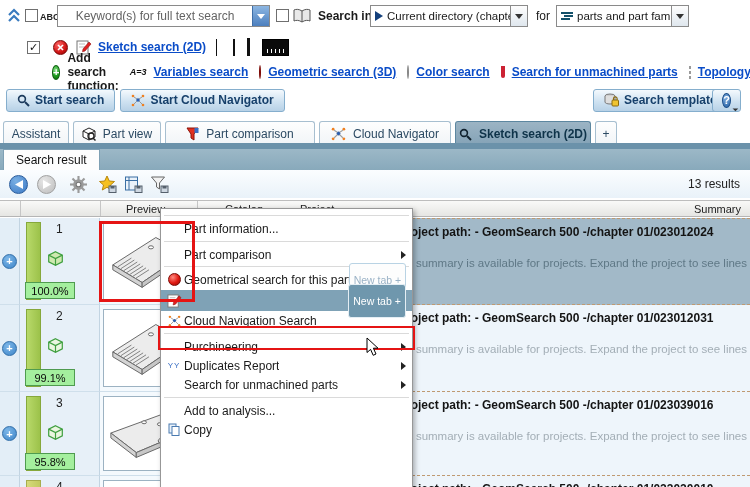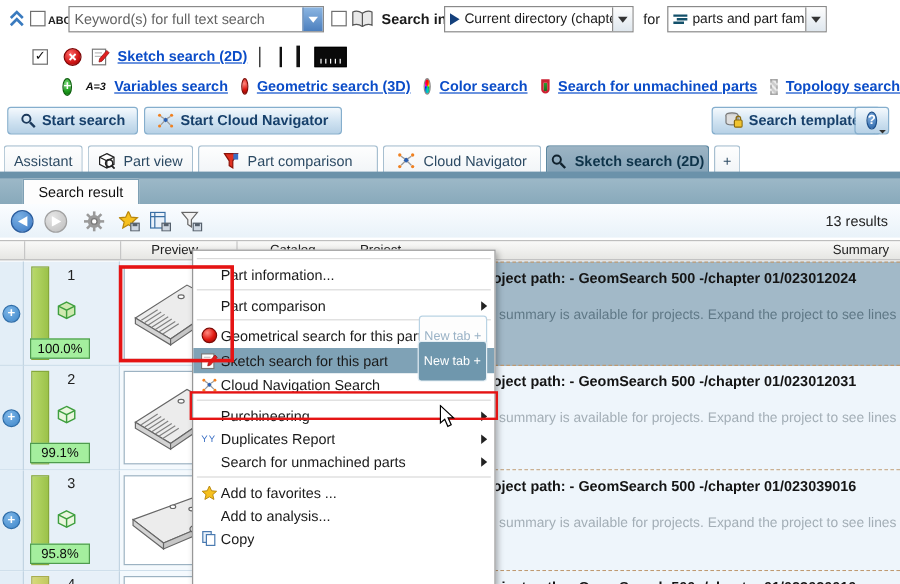--- a/index.html
+++ b/index.html
@@ -8,21 +8,21 @@
     position:relative; width:750px; height:487px; overflow:hidden;
     font-family:"Liberation Sans","DejaVu Sans",sans-serif; font-size:12px; color:#1a1a1a;
     background:#fff; user-select:none;
   }
   .abs { position:absolute; }
   .hflex { display:flex; align-items:center; }
 
   
   .cb { width:13px; height:13px; border:1px solid #6f6f6f; background:#fff; display:inline-flex; align-items:center; justify-content:center; font-size:11px; line-height:1; color:#111; }
   .link { color:#0a4cc8; text-decoration:underline; font-weight:bold; cursor:pointer; white-space:nowrap; }
-  .combo { height:22px; background:#fff; border:1px solid #8a8a8a; display:flex; align-items:center; overflow:hidden; }
+  .combo { height:22px; background:#fff; border:1px solid #8a8a8a; display:flex; align-items:center; overflow:hidden;text-align:center; }
   .combo .ctext { flex:1; padding:0 4px; white-space:nowrap; overflow:hidden; color:#1a1a1a; font-size:11.5px; }
   .drop-sq { width:17px; height:100%; border-left:1px solid #8a8a8a; background:linear-gradient(#fdfdfd,#dfe7ee); display:flex; align-items:center; justify-content:center; }
   .tri-d { width:0; height:0; border-left:4px solid transparent; border-right:4px solid transparent; border-top:5px solid #333; }
   .btn {
     height:23px; padding:0 10px; display:inline-flex; align-items:center; gap:5px; position:relative;
     background:linear-gradient(#f4f9fd,#cfe2f1 55%,#b7d1e6); border:1px solid #85aecd; border-radius:3px;
     color:#17406b; font-weight:bold; font-size:12px; cursor:pointer; white-space:nowrap;
   }
   .btn .corner { position:absolute; right:2px; bottom:2px; width:0; height:0; border-left:4px solid transparent; border-top:4px solid transparent; border-right:4px solid #333; transform:rotate(45deg); }
   .rnd { width:15px; height:15px; border-radius:50%; display:inline-flex; align-items:center; justify-content:center; color:#fff; font-weight:bold; font-size:11px; line-height:1; }
@@ -64,21 +64,21 @@
   .tab {
     height:25px; display:flex; align-items:center; justify-content:center; gap:7px;
     background:linear-gradient(#fefefe,#f0f4f7); border:1px solid #a7bfd0; border-bottom:none; border-radius:3px 3px 0 0;
     color:#2c4a63; font-size:12px; cursor:pointer; white-space:nowrap;
   }
   .tab.active { background:linear-gradient(#9cb4c4,#83a2b6); border-color:#5d87a0; color:#0e3349; font-weight:bold; }
   #strip { top:143px; left:0; width:750px; height:6px; background:#6b92aa; }
 
   
   #band { top:149px; left:0; width:750px; height:21px; background:linear-gradient(#9cb8c7,#88a9bb); }
-  #band .rtab { position:absolute; left:3px; top:0; height:21px; padding:0 12px; background:#fdfdfd; border:1px solid #7fa0b4; border-bottom:none; display:flex; align-items:center; font-size:12px; color:#111;margin-left:16px; }
+  #band .rtab { position:absolute; left:3px; top:0; height:21px; padding:0 12px; background:#fdfdfd; border:1px solid #7fa0b4; border-bottom:none; display:flex; align-items:center; font-size:12px; color:#111; }
 
   
   #navbar { top:170px; left:0; width:750px; height:28px; background:linear-gradient(#fbfdff,#e9f2f9); display:flex; align-items:center; }
   #navbar .ico { margin-left:9px; cursor:pointer; display:inline-flex; }
   #results { margin-left:auto; margin-right:10px; font-size:12px; color:#222; }
   .navcirc { width:19px; height:19px; border-radius:50%; display:flex; align-items:center; justify-content:center; }
 
   
   #thead { top:200px; left:0; width:750px; height:17px; background:linear-gradient(#f9f9f8,#e6e6e3); border-top:1px solid #bdbdbd; border-bottom:1px solid #b5b5b5; font-size:11px; color:#222; }
   #thead .hl { position:absolute; top:2px; }
@@ -189,20 +189,21 @@
       <i style="left:4px"></i>
         <i style="left:8px"></i>
         <i style="left:12px"></i>
         <i style="left:16px"></i>
         <i style="left:20px"></i>
     </span>
   </div>
 
   <div id="row3" class="abs hflex">
     <span class="rnd" style="background:radial-gradient(circle at 35% 30%,#7ddc7d,#1f9e1f 60%,#0c6e0c);border:1px solid #0a5e0a">+</span>
+    <span style="font-weight:bold">Add search function:</span>
     <span class="a3" style="margin-left:4px">A=3</span>
     <span class="link">Variables search</span>
     <span class="gem" style="margin-left:4px"></span>
     <span class="link">Geometric search (3D)</span>
     <span class="wheel" style="margin-left:4px"></span>
     <span class="link">Color search</span>
     <span class="basket" style="margin-left:4px"></span>
     <span class="link">Search for unmachined parts</span>
     <span class="topo" style="margin-left:4px"></span>
     <span class="link">Topology search</span>
@@ -519,21 +520,20 @@
     </div>
     <div class="mi tall hl">
       <span class="mico">
         <svg width="15" height="14" viewBox="0 0 16 15">
           <rect x="1" y="1" width="11" height="13" fill="#fff" stroke="#777"></rect>
           <line x1="3" y1="4" x2="9" y2="4" stroke="#bbb"></line>
             <line x1="3" y1="7" x2="9" y2="7" stroke="#bbb"></line>
           <path d="M7 9 L13 2 L15 4 L9 11 L6.5 11.7 Z" fill="#e02020" stroke="#901010" stroke-width="0.6"></path>
         </svg>
       </span>
-      <span class="ml">Sketch search for this part</span>
       <span class="newtab">New tab +</span>
     </div>
     <div class="mi">
       <span class="mico">
         <svg width="13" height="12" viewBox="0 0 14 13">
           <circle cx="7" cy="6" r="1.8" fill="#2b5fb0"></circle>
           <circle cx="2" cy="2" r="1.3" fill="#f08020"></circle>
             <circle cx="12" cy="2" r="1.3" fill="#f08020"></circle>
           <circle cx="2" cy="11" r="1.3" fill="#f08020"></circle>
             <circle cx="12" cy="11" r="1.3" fill="#f08020"></circle>
@@ -562,28 +562,20 @@
     </div>
     <div class="mi">
       <span class="mico"></span>
         <span class="ml">Search for unmachined parts</span>
         <span class="subarr"></span>
     </div>
     <div class="msep">
         <i></i>
       </div>
     <div class="mi">
-      <span class="mico">
-        <svg width="13" height="12" viewBox="0 0 16 15">
-            <polygon points="8,0 10.3,5 15.5,5.5 11.5,9 12.7,14 8,11.3 3.3,14 4.5,9 0.5,5.5 5.7,5" fill="#f6c01e" stroke="#b8860b"></polygon>
-          </svg>
-      </span>
-      <span class="ml">Add to favorites ...</span>
-    </div>
-    <div class="mi">
       <span class="mico"></span>
         <span class="ml">Add to analysis...</span>
     </div>
     <div class="mi">
       <span class="mico">
         <svg width="12" height="13" viewBox="0 0 12 13">
           <rect x="1" y="1" width="7" height="9" fill="#eaf2fa" stroke="#4a7ab0"></rect>
           <rect x="4" y="3.5" width="7" height="9" fill="#fff" stroke="#4a7ab0"></rect>
         </svg>
       </span>

